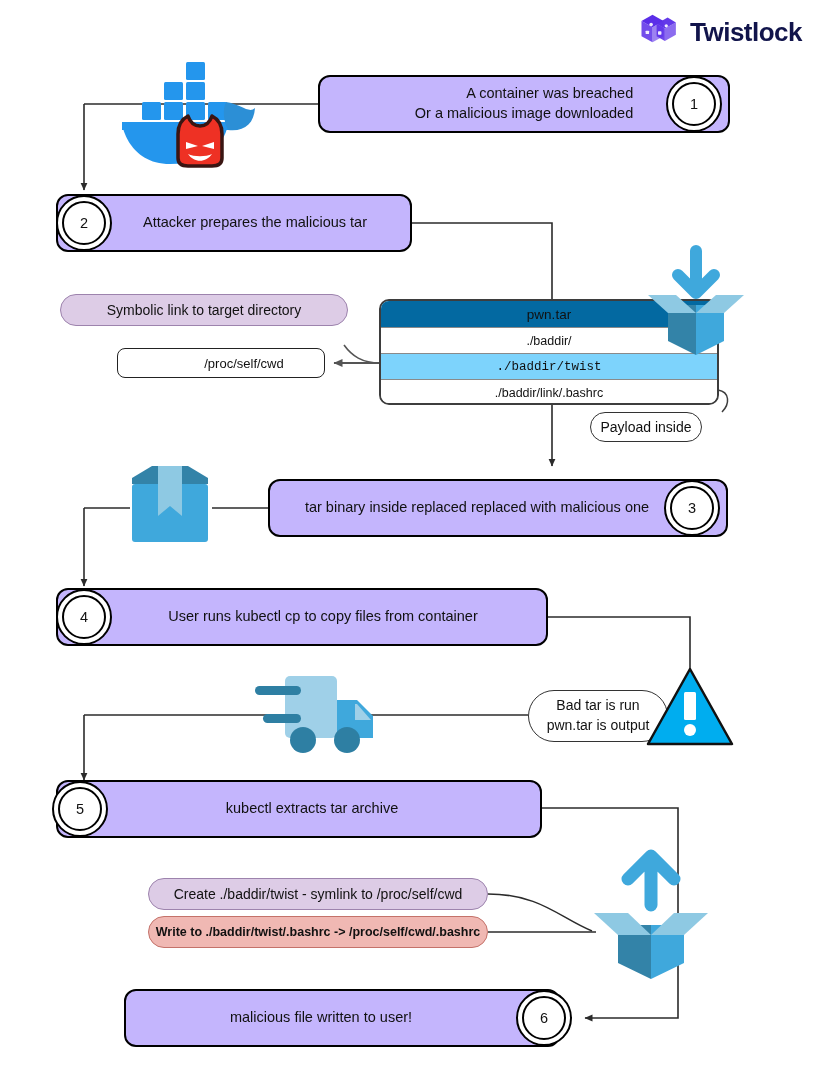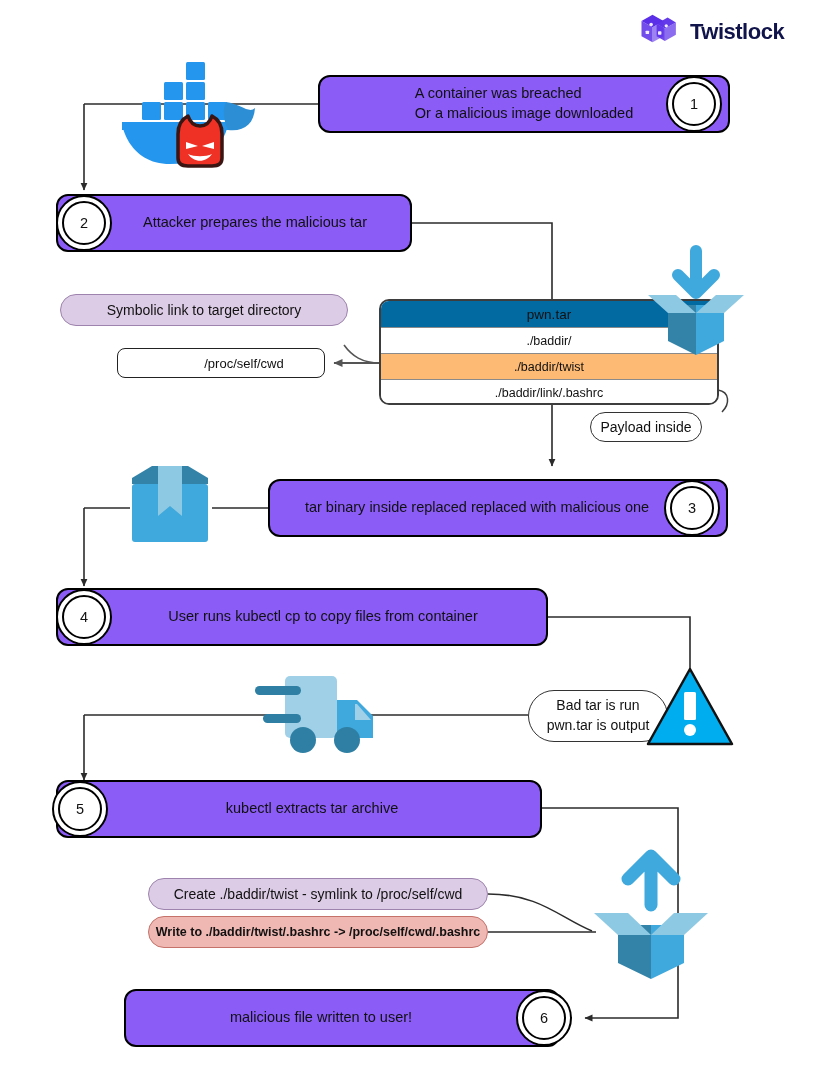--- a/index.html
+++ b/index.html
@@ -6,23 +6,23 @@
   body{
     width:826px;height:1070px;position:relative;overflow:hidden;
     font-family:"Liberation Sans","DejaVu Sans",sans-serif;
     color:#111111;
   }
   #canvas{position:absolute;inset:0;width:826px;height:1070px;}
   svg.layer{position:absolute;left:0;top:0;width:826px;height:1070px;pointer-events:none;}
 
   
   .step-bar{
-    position:absolute;border:2.5px solid #000;border-radius:12px;background:#8b5cf6;
+    position:absolute;border:2.5px solid #000;border-radius:12px;background:#c4b5fd;
     display:flex;align-items:center;justify-content:center;
-    font-size:14.5px;line-height:1.35;text-align:left;box-sizing:border-box;
+    font-size:14.5px;line-height:1.35;text-align:right;box-sizing:border-box;
     z-index:3;
   }
   .step-bar .txt{padding:0 14px;white-space:pre-line;}
 
   
   .step-num{
     position:absolute;width:56px;height:56px;border-radius:50%;
     border:2.5px solid #000;background:#fff;box-sizing:border-box;z-index:6;
     display:flex;align-items:center;justify-content:center;
   }
@@ -56,21 +56,21 @@
 
   
   .rect-box{
     position:absolute;border:1.8px solid #222;border-radius:8px;background:#fff;
     box-sizing:border-box;display:flex;align-items:center;justify-content:center;
     font-size:13px;z-index:4;padding-left:46px;
   }
 
   
   .logo-wrap{position:absolute;display:flex;align-items:center;gap:10px;z-index:8;}
-  .logo-text{font-size:22px;font-weight:bold;color:#11144b;letter-spacing:-0.5px;}
+  .logo-text{font-size:26px;font-weight:bold;color:#11144b;letter-spacing:-0.5px;}
 
   .icon{position:absolute;z-index:5;}
 </style>
 </head>
 <body>
 
 <div id="canvas">
 
   <svg class="layer" viewBox="0 0 826 1070">
     <defs>
@@ -177,21 +177,21 @@
       <path d="M22 62 L50 62 L50 112 L22 98 Z" fill="#3383A8"></path>
       <path d="M50 62 L78 62 L78 98 L50 112 Z" fill="#3FA8DC"></path>
       <path d="M2 52 L30 52 L50 70 L22 70 Z" fill="#8EC9E3"></path>
       <path d="M70 52 L98 52 L78 70 L50 70 Z" fill="#8EC9E3"></path>
     </svg>
   </div>
 
   <div class="tar-table" style="left:379px;top:299px;width:340px;height:106px;">
     <div class="tar-row head" style="background:#0369a1;">pwn.tar</div>
     <div class="tar-row sep" style="background:#fff;">./baddir/</div>
-    <div class="tar-row sep" style="background:#fdba74;">./baddir/twist</div>
+    <div class="tar-row sep" style="background:#7dd3fc;font-family:Liberation Mono, monospace;">./baddir/twist</div>
     <div class="tar-row sep" style="background:#fff;">./baddir/link/.bashrc</div>
   </div>
 
   <div class="pill purple" style="left:60px;top:294px;width:288px;height:32px;">Symbolic link to target directory</div>
 
   <div class="rect-box" style="left:117px;top:348px;width:208px;height:30px;">/proc/self/cwd</div>
 
   <div class="pill plain" style="left:590px;top:412px;width:112px;height:30px;">Payload inside</div>
 
   <div class="icon" style="left:128px;top:462px;width:84px;height:84px;">

